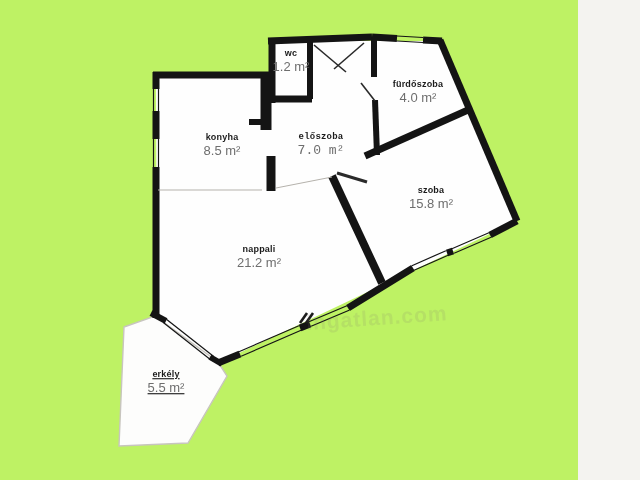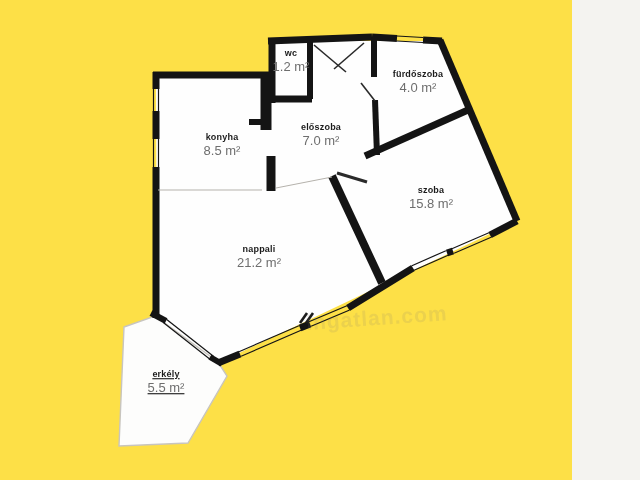--- a/index.html
+++ b/index.html
@@ -3,21 +3,22 @@
 <meta charset="utf-8">
 <style>
   html,body{margin:0;padding:0;}
   body{
     width:640px;height:480px;overflow:hidden;
     background:#f4f3f0;
     font-family:"Liberation Sans", sans-serif;
   }
   .stage{
     position:relative;width:572px;height:480px;
-    background:#fde047;
+    background:#bef264;
+    padding-left:6px;
   }
   svg.plan{position:absolute;left:0;top:0;}
   .room-label{
     position:absolute;
     transform:translate(-50%,-50%);
     text-align:center;
     line-height:1.25;
     white-space:nowrap;
     pointer-events:none;
   }
@@ -28,23 +29,23 @@
     color:#1b1b1b;
     letter-spacing:.2px;
   }
   .room-area{
     display:block;
     font-size:13px;
     color:#6e6e6e;
   }
   
   #lbl-wc        {left:291px; top:62px;}
-  #lbl-furdoszoba{left:418px; top:83px;}
+  #lbl-furdoszoba{left:418px; top:93px;}
   #lbl-konyha    {left:222px; top:146px;}
-  #lbl-eloszoba  {left:321px; top:136px;}
+  #lbl-eloszoba  {left:321px; top:146px;font-family:Liberation Mono, monospace;}
   #lbl-szoba     {left:431px; top:199px;}
   #lbl-nappali   {left:259px; top:258px;}
   #lbl-erkely    {left:166px; top:383px;text-decoration:underline;}
   #lbl-erkely .room-name{font-size:9px;}
   .watermark{
     position:absolute;
     left:306px; top:306px;
     font-size:21px;
     font-weight:bold;
     color:rgba(125,120,110,0.14);

